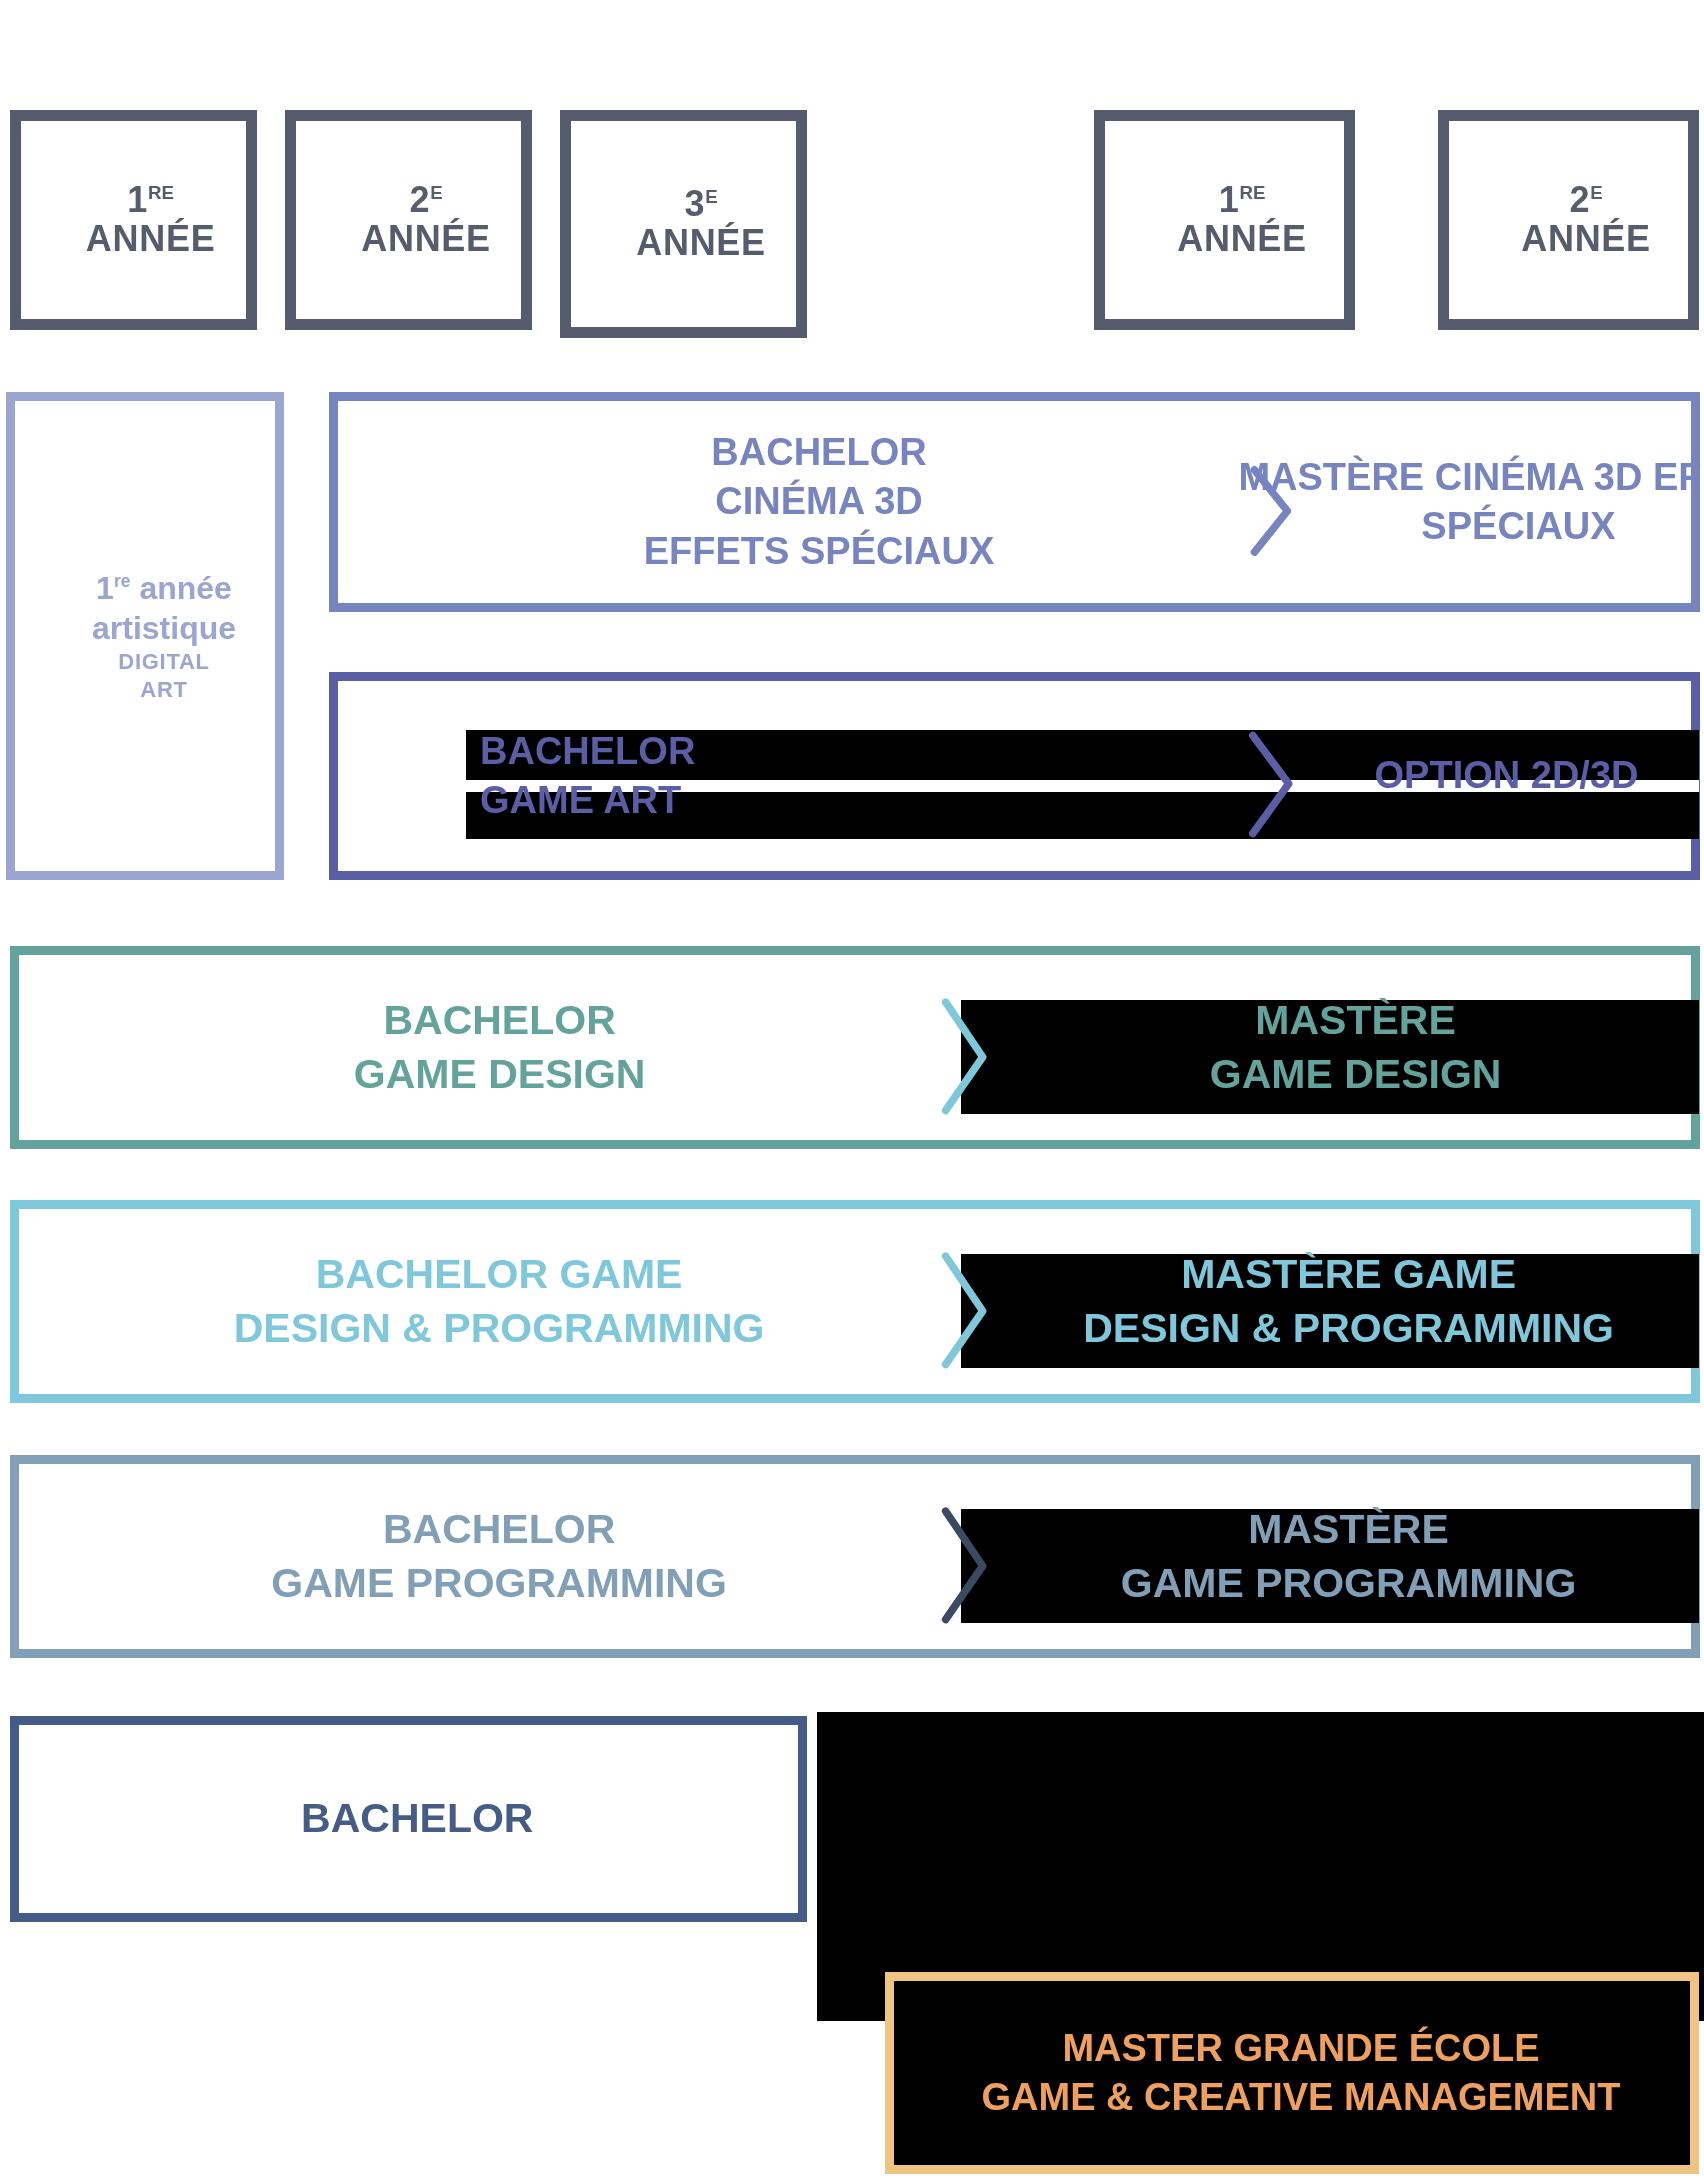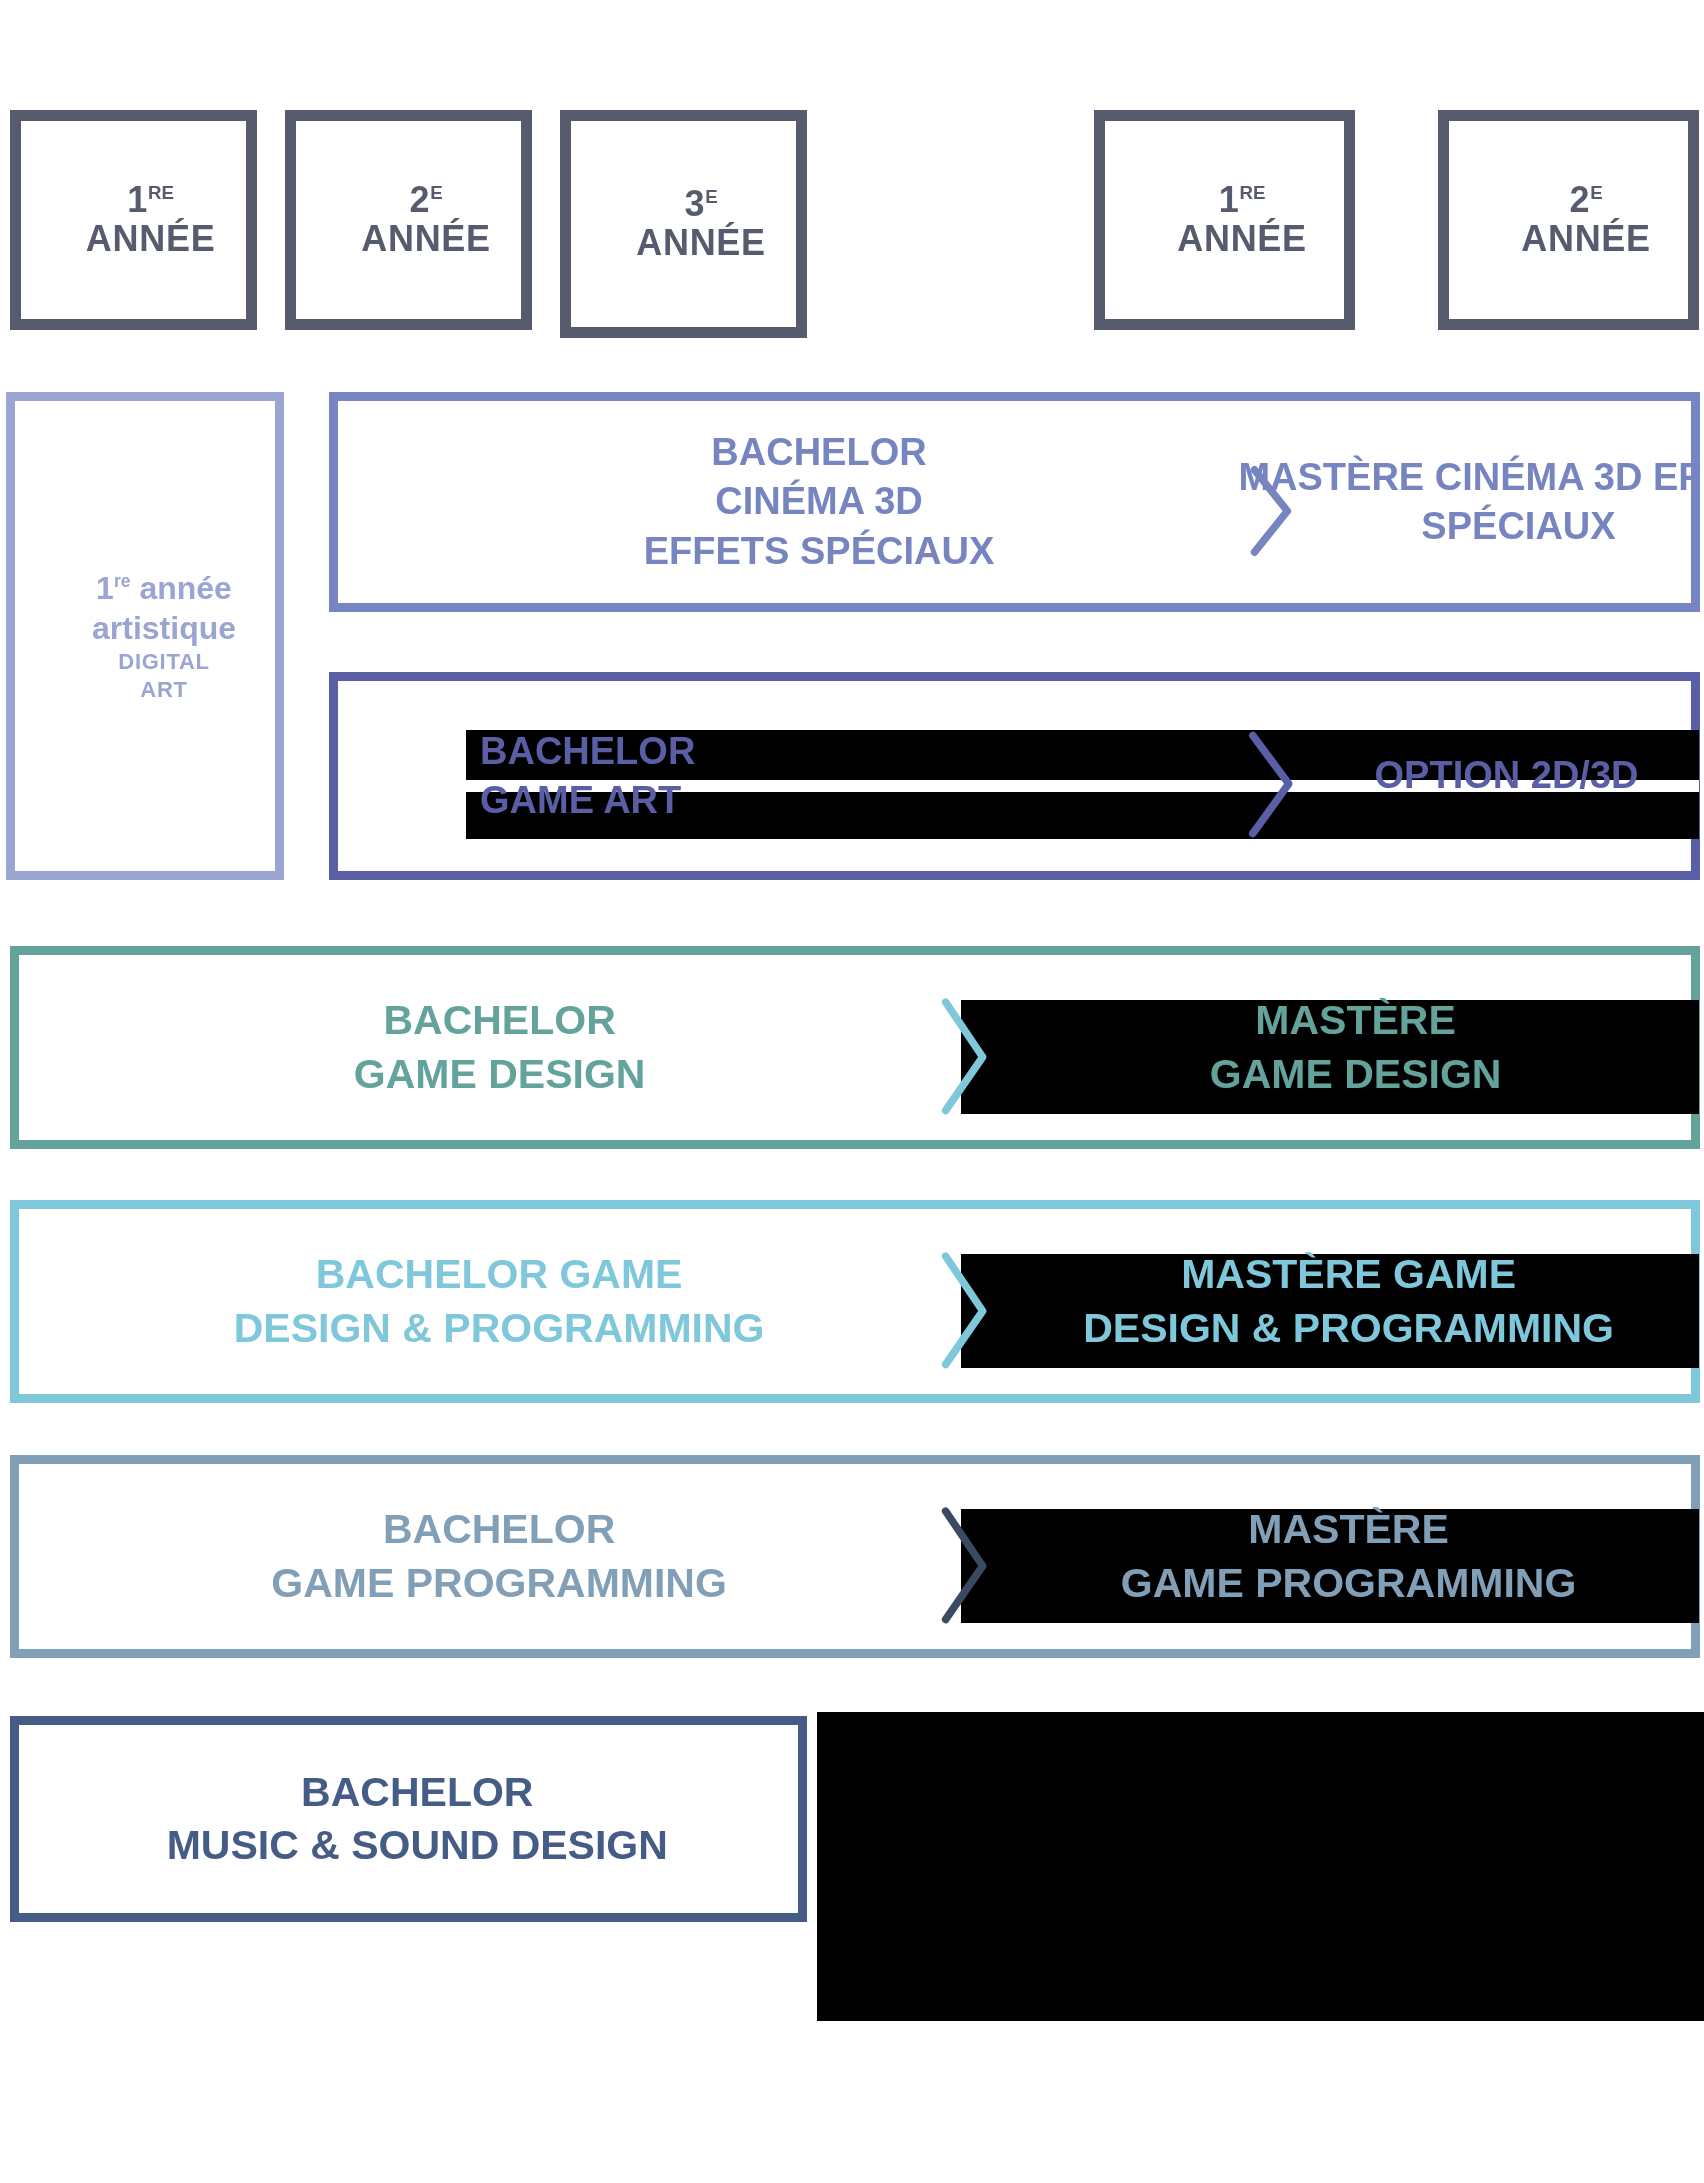--- a/index.html
+++ b/index.html
@@ -275,20 +275,27 @@
       </div>
     </div>
   </div>
 
   <div class="blackfill" style="left:817px; top:1712px; width:888px; height:309px; z-index:1;"></div>
 
   <div class="prog t-music" style="left:9.6px; top:1716px; width:797px; height:206px; z-index:3;">
     <div class="prog-inner">
       <div class="seg c-music fs-60" style="left:13.7px; width:770px;">
         <span class="l">BACHELOR</span>
-        <span class="l">MUSIC &amp; SOUND DESIGN</span>
-      </div>
-    </div>
-  </div>
-
+      </div>
+    </div>
+  </div>
+
+  <div class="prog t-master" style="left:885px; top:1972px; width:814px; height:202px; z-index:5;">
+    <div class="prog-inner">
+      <div class="seg c-master fs-56" style="left:0; width:814px;">
+        <span class="l">MASTER GRANDE ÉCOLE</span>
+        <span class="l">GAME &amp; CREATIVE MANAGEMENT</span>
+      </div>
+    </div>
+  </div>
 
 </div>
 
 
 </body></html>

